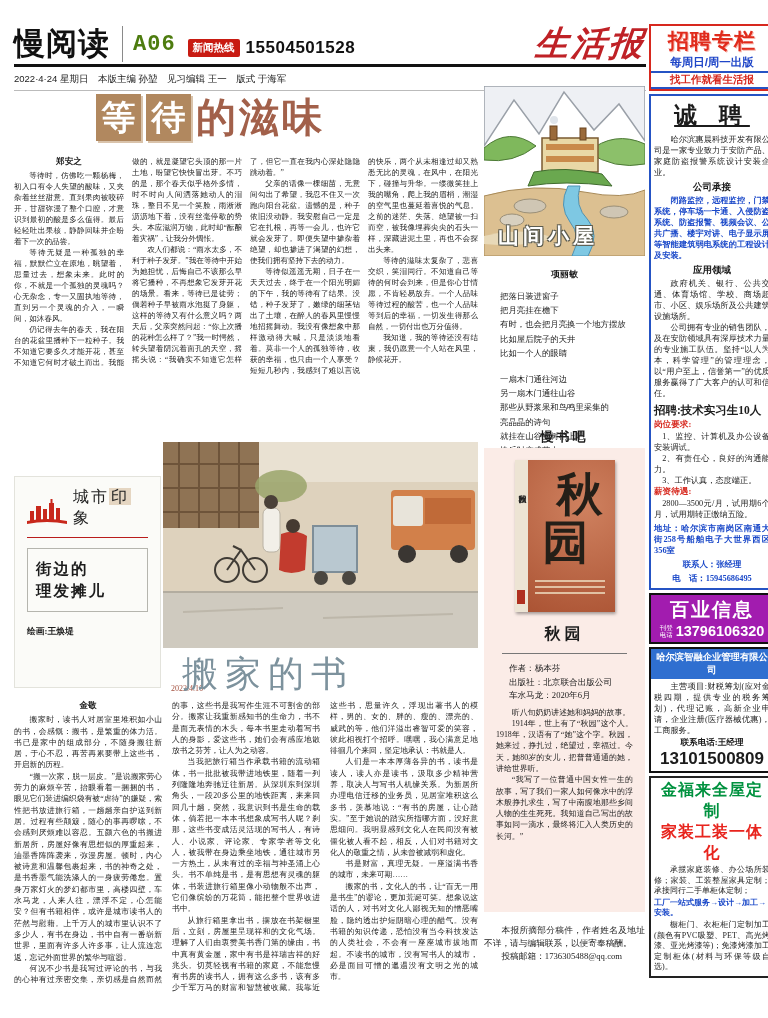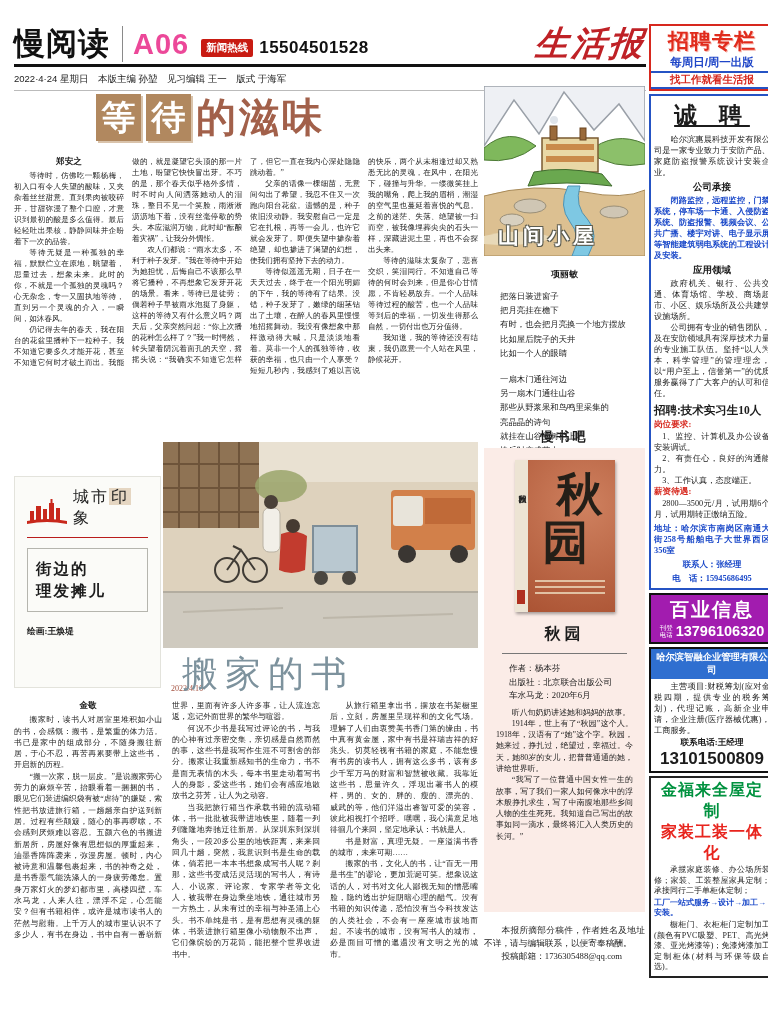--- a/index.html
+++ b/index.html
@@ -4,21 +4,21 @@
 <style>
   html,body{margin:0;padding:0;background:#9a9a98;}
   .page{position:relative;width:768px;height:1018px;background:#fff;overflow:hidden;
         font-family:"Liberation Serif",serif;color:#1c1c1c;}
   .abs{position:absolute;}
 
   
   .mast{left:14px;top:22px;width:632px;height:44px;display:flex;align-items:center;}
   .mast-section{font-family:"Liberation Sans",sans-serif;font-weight:bold;font-size:31px;color:#111;letter-spacing:1px;}
   .mast-div{width:1px;height:36px;background:#8a8a8a;margin:0 10px 0 12px;}
-  .mast-pageno{font-family:Liberation Sans, sans-serif;font-weight:bold;font-size:29px;color:#ec4899;letter-spacing:1px;}
+  .mast-pageno{font-family:Liberation Mono, monospace;font-weight:bold;font-size:22px;color:#4d7c0f;letter-spacing:1px;}
   .hotline-badge{background:#c81b12;color:#fff;font-family:"Liberation Sans",sans-serif;font-weight:bold;
                  font-size:10.5px;padding:2px 5px;border-radius:2px;margin:8px 6px 0 12px;}
   .hotline-num{font-family:"Liberation Sans",sans-serif;font-weight:bold;font-size:17px;color:#111;margin-top:7px;letter-spacing:.5px;}
   .paper-logo{margin-left:auto;font-family:"Liberation Serif",serif;font-style:italic;font-weight:bold;
               font-size:34px;color:#bf2126;letter-spacing:3px;transform:skewX(-6deg);}
   .mast-rule{left:14px;top:64px;width:632px;height:3px;background:#111;}
   .dateline{left:14px;top:70px;width:632px;font-family:"Liberation Sans",sans-serif;font-size:9.5px;color:#222;
             padding:3px 0 4px;border-bottom:1px solid #bbb;}
 
   
@@ -291,20 +291,21 @@
   </div>
 
   <div class="abs moving-title">搬家的书</div>
   <div class="abs moving-cols">
     <div class="byline">金敬</div>
   <div class="para">搬家时，读书人对居室里堆积如小山的书，会感慨：搬书，是繁重的体力活。书已是家中的组成部分，不随身搬往新居，于心不忍，再苦再累要带上这些书，开启新的历程。</div>
       <div class="para">“搬一次家，脱一层皮。”是说搬家劳心劳力的麻烦辛苦，抬眼看着一捆捆的书，眼见它们装进编织袋有被“虐待”的嫌疑，索性把书放进旅行箱，一趟趟亲自护送到新居。过程有些颠簸，随心的事再啰嗦，不会感到厌烦难以容忍。五颜六色的书搬进新居所，房屋好像有思想似的厚重起来，油墨香阵阵袭来，弥漫房屋。顿时，内心被诗意和温馨包裹起来，书的神奇之处，是书香墨气能洗涤人的一身疲劳倦怠。置身万家灯火的梦幻都市里，高楼四壁，车水马龙，人来人往，漂浮不定，心怎能安？但有书籍相伴，或许是城市读书人的茫然与慰藉。上千万人的城市里认识不了多少人，有书在身边，书中自有一番崭新世界，里面有许多人许多事，让人流连忘返，忘记外面世界的繁华与喧嚣。</div>
       <div class="para">何况不少书是我写过评论的书，与我的心神有过亲密交集，亲切感是自然而然的事，这些书是我写作生涯不可割舍的部分。搬家让我重新感知书的生命力，书不是面无表情的木头，每本书里走动着写书人的身影，爱这些书，她们会有感应地散放书之芬芳，让人为之动容。</div>
       <div class="para">当我把旅行箱当作承载书籍的流动箱体，书一批批被我带进地铁里，随着一列列隆隆地奔驰迂往新居。从深圳东到深圳角头，一段20多公里的地铁距离，来来回回几十趟，突然，我意识到书是生命的载体，倘若把一本本书想象成写书人呢？刹那，这些书变成活灵活现的写书人，有诗人、小说家、评论家、专家学者等文化人，被我带在身边乘坐地铁，通往城市另一方热土，从未有过的幸福与神圣涌上心头。书不单纯是书，是有思想有灵魂的躯体，书装进旅行箱里像小动物般不出声，它们像缤纷的万花筒，能把整个世界收进书中。</div>
       <div class="para">从旅行箱里拿出书，摆放在书架橱里后，立刻，房屋里呈现祥和的文化气场。理解了人们由衷赞美书香门第的缘由，书中真有黄金屋，家中有书是祥瑞吉祥的好兆头。切莫轻视有书籍的家庭，不能怠慢有书房的读书人，拥有这么多书，该有多少千军万马的财富和智慧被收藏。我靠近这些书，思量许久，浮现出著书人的模样，男的、女的、胖的、瘦的、漂亮的、威武的等，他们洋溢出睿智可爱的笑容，彼此相视打个招呼。嘿嘿，我心满意足地徘徊几个来回，坚定地承认：书就是人。</div>
+      <div class="para">人们是一本本厚薄各异的书，读书是读人，读人亦是读书，汲取多少精神营养，取决人与写书人机缘关系。为新居所办理电信迁移的业务员，见居室堆积这么多书，羡慕地说：“有书的房屋，让心踏实。”至于她说的踏实所指哪方面，没好意思细问。我明显感到文化人在民间没有被僵化被人看不起，相反，人们对书籍对文化人的敬重之情，从未曾被减弱和虚化。</div>
       <div class="para">书是财富，真理无疑。一座溢满书香的城市，未来可期……</div>
       <div class="para">搬家的书，文化人的书，让“百无一用是书生”的谬论，更加荒诞可笑。想象说这话的人，对书对文化人鄙视无知的憎恶嘴脸，隐约透出护短阴暗心理的醋气。没有书籍的知识传递，恐怕没有当今科技发达的人类社会，不会有一座座城市拔地而起。不读书的城市，没有写书人的城市，必是面目可憎的邋遢没有文明之光的城市。</div>
     </div>
 
   <aside class="abs sidebar">
     <div class="recruit-box">
       <div class="recruit-h">招聘专栏</div>
       <div class="recruit-sub">每周日/周一出版</div>
       <div class="recruit-slogan">找工作就看生活报</div>
     </div>

